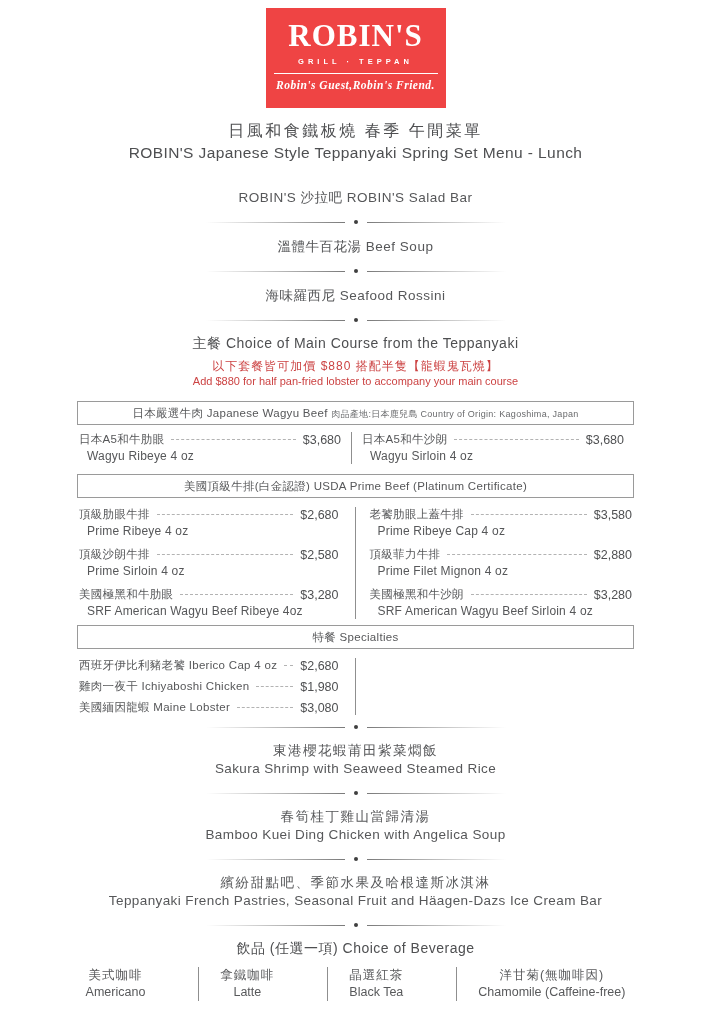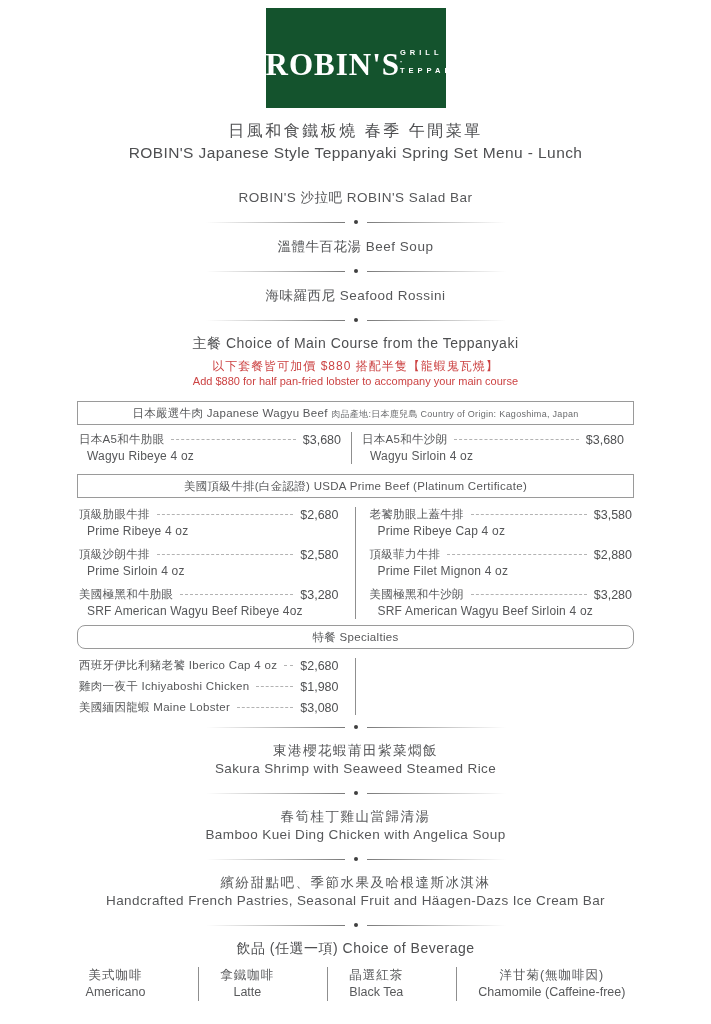--- a/index.html
+++ b/index.html
@@ -6,22 +6,22 @@
   html,body { width:711px; }
   body {
     height:1024px; overflow:hidden; background:#ffffff;
     font-family:"Liberation Sans", sans-serif; color:#58595b;
     -webkit-font-smoothing:antialiased;
   }
   .page { width:711px; height:1024px; position:relative; }
 
   
   .logo {
-    width:180px; height:100px; margin:8px auto 0; background:#14532d;
-    display:flex; flex-direction:row; align-items:center; color:#fff;
+    width:180px; height:100px; margin:8px auto 0; background:#ef4444;
+    display:flex; flex-direction:column; align-items:center; color:#fff;
   }
   .logo-name {
     font-family:"Liberation Serif", serif; font-size:31px; font-weight:bold;
     letter-spacing:1px; margin-top:12px; line-height:1;
   }
   .logo-sub {
     font-size:7.5px; letter-spacing:4px; margin-top:6px; font-weight:bold;
   }
   .logo-rule { width:164px; height:1px; background:#fff; margin-top:7px; }
   .logo-tagline {
@@ -50,21 +50,21 @@
   .note .zh { display:block; font-size:12px; letter-spacing:1px; line-height:16px; }
   .note .en { display:block; font-size:11px; line-height:15px; }
 
   
   .content { width:557px; margin:0 auto; }
   .box-header {
     border:1px solid #9a9a9a; text-align:center; padding:4px 2px 3px;
     font-size:11.5px; letter-spacing:0.3px; color:#565759;
   }
   .box-header .origin { font-size:9px; color:#6a6b6d; }
-  .mt12 { margin-top:12px; } .mt10 { margin-top:10px; } .mt6 { margin-top:6px;border-radius:8px; }
+  .mt12 { margin-top:12px; } .mt10 { margin-top:10px; } .mt6 { margin-top:6px; }
 
   
   .row1 { display:flex; align-items:center; }
   .row1 .name { font-size:11.5px; letter-spacing:0.3px; white-space:nowrap; color:#565759; }
   .row1 .leader { flex:1; border-bottom:1px dashed #b3b3b3; margin:0 7px; min-width:6px; }
   .row1 .price { font-size:12.5px; color:#4f5052; white-space:nowrap; }
   .en-line { font-size:12px; letter-spacing:0.2px; line-height:15px; margin-top:2px; color:#565759;margin-left:8px; }
 
   .wagyu-grid { display:flex; margin-top:7px; }
   .wagyu-col { flex:1 1 0; padding:0 10px; }
@@ -259,21 +259,21 @@
   </div>
 
   <div class="divider">
       <span class="l"></span>
       <span class="dot"></span>
       <span class="r"></span>
     </div>
 
   <div class="course-two">
     <span class="zh">繽紛甜點吧、季節水果及哈根達斯冰淇淋</span>
-    <span class="en">Handcrafted French Pastries, Seasonal Fruit and Häagen-Dazs Ice Cream Bar</span>
+    <span class="en">Teppanyaki French Pastries, Seasonal Fruit and Häagen-Dazs Ice Cream Bar</span>
   </div>
 
   <div class="divider">
       <span class="l"></span>
       <span class="dot"></span>
       <span class="r"></span>
     </div>
 
   <div class="bev-header">飲品 (任選一項) Choice of Beverage</div>
   <div class="bev-row">

